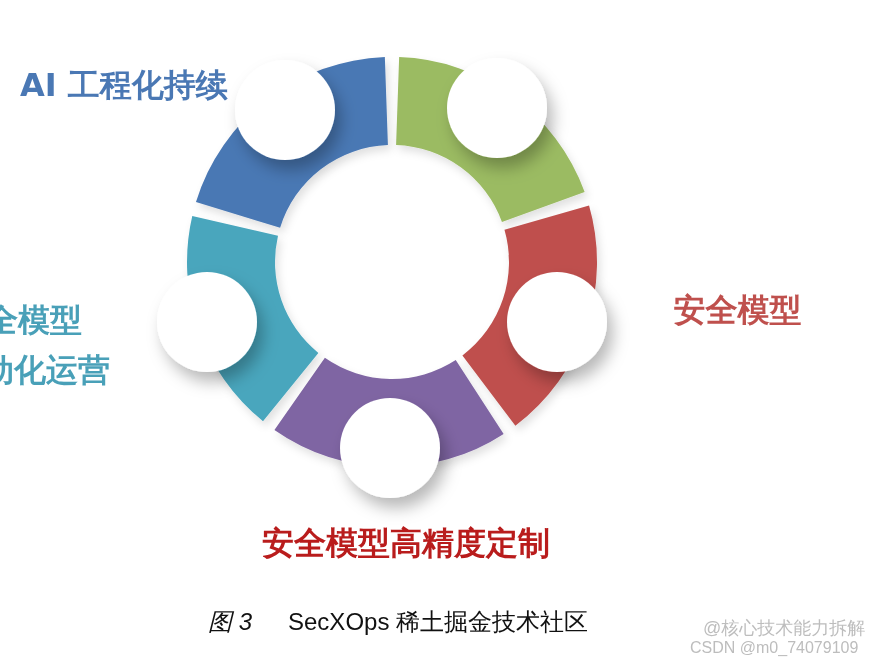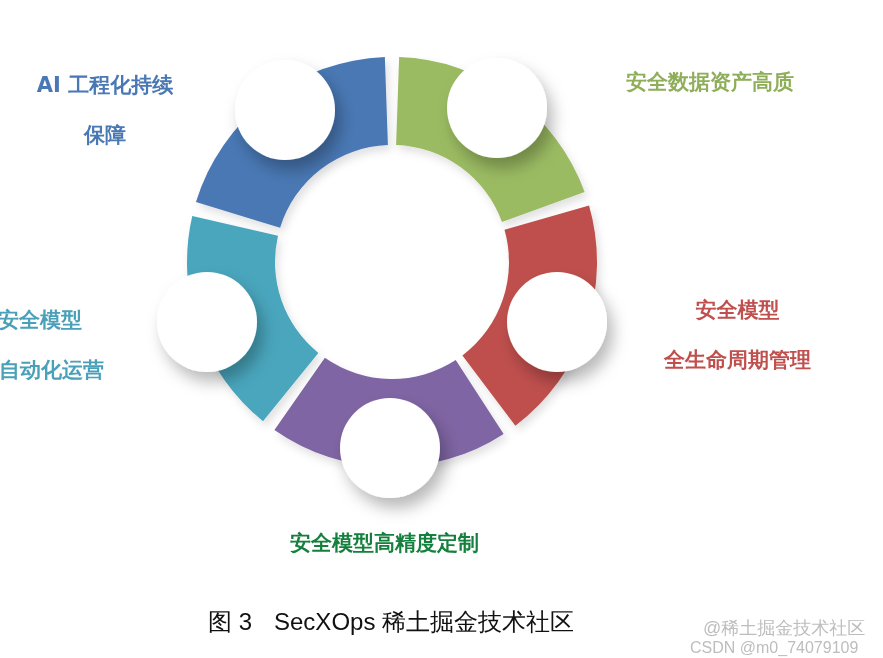--- a/index.html
+++ b/index.html
@@ -1,20 +1,20 @@
 <!DOCTYPE html>
 <html><head>
 <meta charset="utf-8">
 <style>
   html, body { margin: 0; padding: 0; background: #ffffff; }
   body { width: 883px; height: 658px; position: relative; overflow: hidden; font-family: "DejaVu Sans", "Liberation Sans", sans-serif; }
   #diagram { position: absolute; left: 0; top: 0; width: 883px; height: 658px; }
-  .label { position: absolute; font-size: 21px; font-weight: bold; text-align: center; line-height: 50px; white-space: nowrap; }
+  .label { position: absolute; font-size: 32px; font-weight: bold; text-align: center; line-height: 50px; white-space: nowrap; }
   .caption { position: absolute; left: 208px; top: 606px; font-size: 24px; color: #111111; white-space: nowrap; font-family: "Liberation Sans", "DejaVu Sans", sans-serif; }
-  .caption .num { margin-right: 22px; }
+  .caption .num { margin-right: 36px; font-style: italic; }
   .watermark { position: absolute; color: #bdbdbd; font-size: 17px; white-space: nowrap; font-family: "Liberation Sans", sans-serif; }
 </style>
 </head>
 <body>
 
 <svg id="diagram" width="883" height="658" viewBox="0 0 883 658">
   <defs>
     <filter id="shadow" x="-50%" y="-50%" width="200%" height="200%">
       <feDropShadow dx="6" dy="10" stdDeviation="8" flood-color="#000" flood-opacity="0.28"></feDropShadow>
     </filter>
@@ -33,39 +33,36 @@
       <circle cx="285" cy="110" r="50" fill="#ffffff" filter="url(#shadow)"></circle>
       <circle cx="497" cy="108" r="50" fill="#ffffff" filter="url(#shadow)"></circle>
       <circle cx="557" cy="322" r="50" fill="#ffffff" filter="url(#shadow)"></circle>
       <circle cx="390" cy="448" r="50" fill="#ffffff" filter="url(#shadow)"></circle>
       <circle cx="207" cy="322" r="50" fill="#ffffff" filter="url(#shadow)"></circle>
     </g>
 </svg>
 
 <div class="label" style="left:20px; top:60px; width:170px; color:#4a78b4;">
   <div>AI 工程化持续</div>
-  <div>保障</div>
 </div>
 
 <div class="label" style="left:600px; top:57px; width:220px; color:#8fae5a;">
-  <div>安全数据资产高质</div>
 </div>
 
 <div class="label" style="left:640px; top:285px; width:195px; color:#bf504d;">
   <div>安全模型</div>
-  <div>全生命周期管理</div>
 </div>
 
-<div class="label" style="left:262px; top:518px; width:245px; color:#15803d;">
+<div class="label" style="left:262px; top:518px; width:245px; color:#b91c1c;">
   <div>安全模型高精度定制</div>
 </div>
 
 <div class="label" style="left:-50px; top:295px; width:160px; color:#49a0b8; text-align:right;">
   <div style="padding-right:28px;">安全模型</div>
   <div style="margin-right:6px;">自动化运营</div>
 </div>
 
 <div class="caption">
   <span class="num">图 3</span><span>SecXOps 稀土掘金技术社区</span>
 </div>
 
-<div class="watermark" style="left:703px; top:616px; font-size:18px;">@稀土掘金技术社区</div>
+<div class="watermark" style="left:703px; top:616px; font-size:18px;">@核心技术能力拆解</div>
 <div class="watermark" style="left:690px; top:631px; font-size:16px;margin-top:8px;">CSDN @m0_74079109</div>
 
 </body></html>

